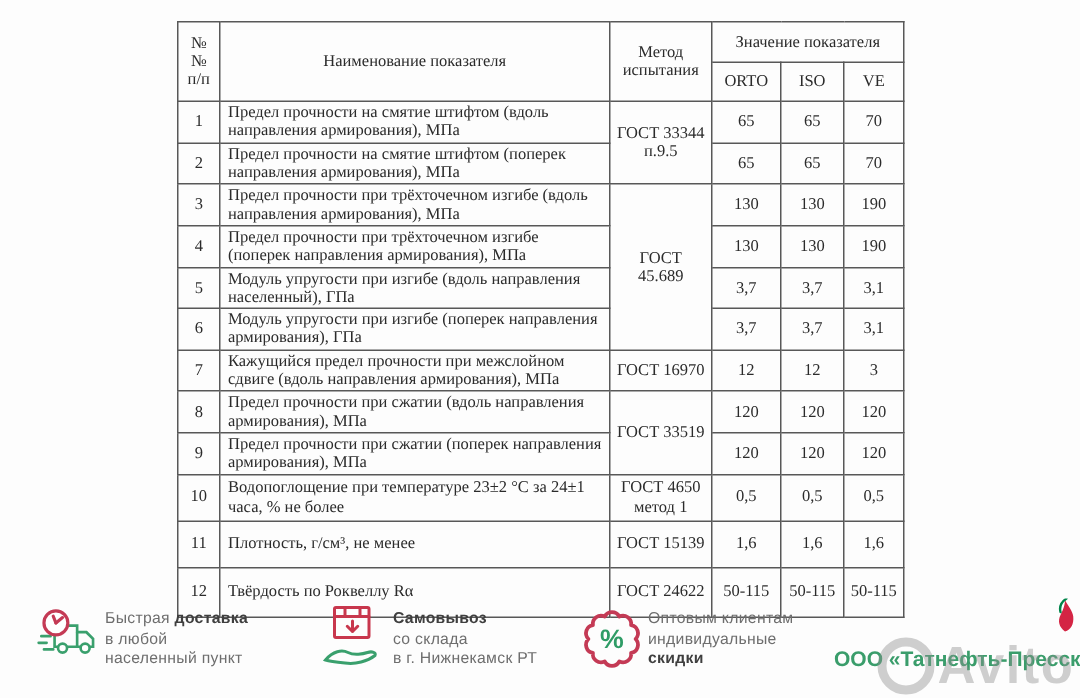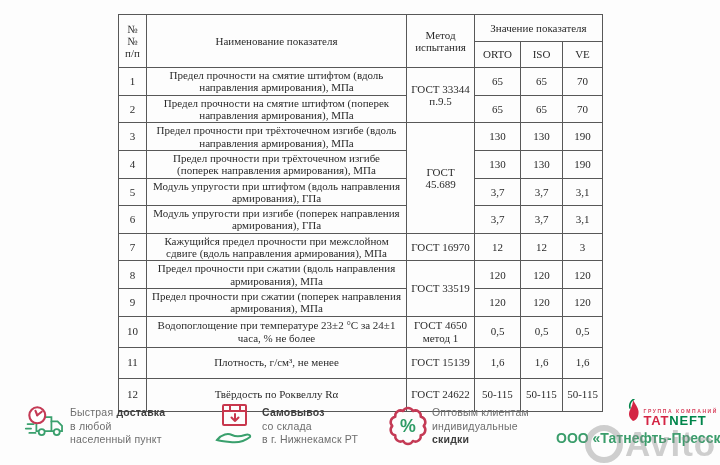--- a/index.html
+++ b/index.html
@@ -13,21 +13,21 @@
     position:absolute;left:118px;top:14px;width:484px;
     border-collapse:collapse;table-layout:fixed;
     font-family:"Liberation Serif", serif;
     font-size:11px;color:#2b2b2b;line-height:1.12;
   }
   .doc-table td,.doc-table th{
     border:1px solid #585858;font-weight:normal;
     padding:1px 3px;vertical-align:middle;text-align:center;
     overflow:hidden;
   }
-  .doc-table .name-cell{text-align:center;padding:1px 5px;}
+  .doc-table .name-cell{text-align:left;padding:1px 5px;}
   .pre-line{white-space:pre-line;}
   tr.hdr1{height:27px;} tr.hdr2{height:26px;}
   tr.r-std{height:25px;} tr.r-tall{height:31px;margin-top:38px;} tr.r-last{height:33px;}
   
   .f-item{position:absolute;}
   .f-text{font-size:10.5px;line-height:13.5px;color:#6e6e6e;letter-spacing:.2px;}
   .f-text b{color:#3f3f3f;}
   .icon-box{position:absolute;}
   
   .brand{position:absolute;left:556px;top:399px;width:162px;}
@@ -95,21 +95,21 @@
   </tr>
   <tr class="r-std">
     <td>4</td>
     <td class="name-cell">Предел прочности при трёхточечном изгибе (поперек направления армирования), МПа</td>
     <td>130</td>
     <td>130</td>
     <td>190</td>
   </tr>
   <tr class="r-std">
     <td>5</td>
-    <td class="name-cell">Модуль упругости при штифтом (вдоль направления армирования), ГПа</td>
+    <td class="name-cell">Модуль упругости при изгибе (вдоль направления населенный), ГПа</td>
     <td>3,7</td>
     <td>3,7</td>
     <td>3,1</td>
   </tr>
   <tr class="r-std">
     <td>6</td>
     <td class="name-cell">Модуль упругости при изгибе (поперек направления армирования), ГПа</td>
     <td>3,7</td>
     <td>3,7</td>
     <td>3,1</td>
@@ -217,24 +217,20 @@
 </div>
 
 <div class="brand">
   <div class="brand-row">
     <span>
       <svg width="16" height="24" viewBox="0 0 16 24">
         <path d="M8,22 C4,19 3,15 5,11 C7,7 8,4 8,1 C10,5 13,8 13.5,12 C14,17 12,21 8,22 Z" fill="#d42544"></path>
         <path d="M5,9 C4,5 6,2 9,0" stroke="#00854a" stroke-width="1.6" fill="none" stroke-linecap="round"></path>
       </svg>
     </span>
-    <span class="brand-texts">
-      <span class="brand-group">ГРУППА КОМПАНИЙ</span>
-      <span class="brand-word"><span class="tat">TAT</span><span class="neft">NEFT</span></span>
-    </span>
   </div>
   <div class="brand-company">ООО «Татнефть-Пресскомпозит»</div>
 </div>
 
 <div class="watermark">
   <span class="wm-ring"></span>
   <span class="wm-text">Avito</span>
 </div>
 
 </body></html>

